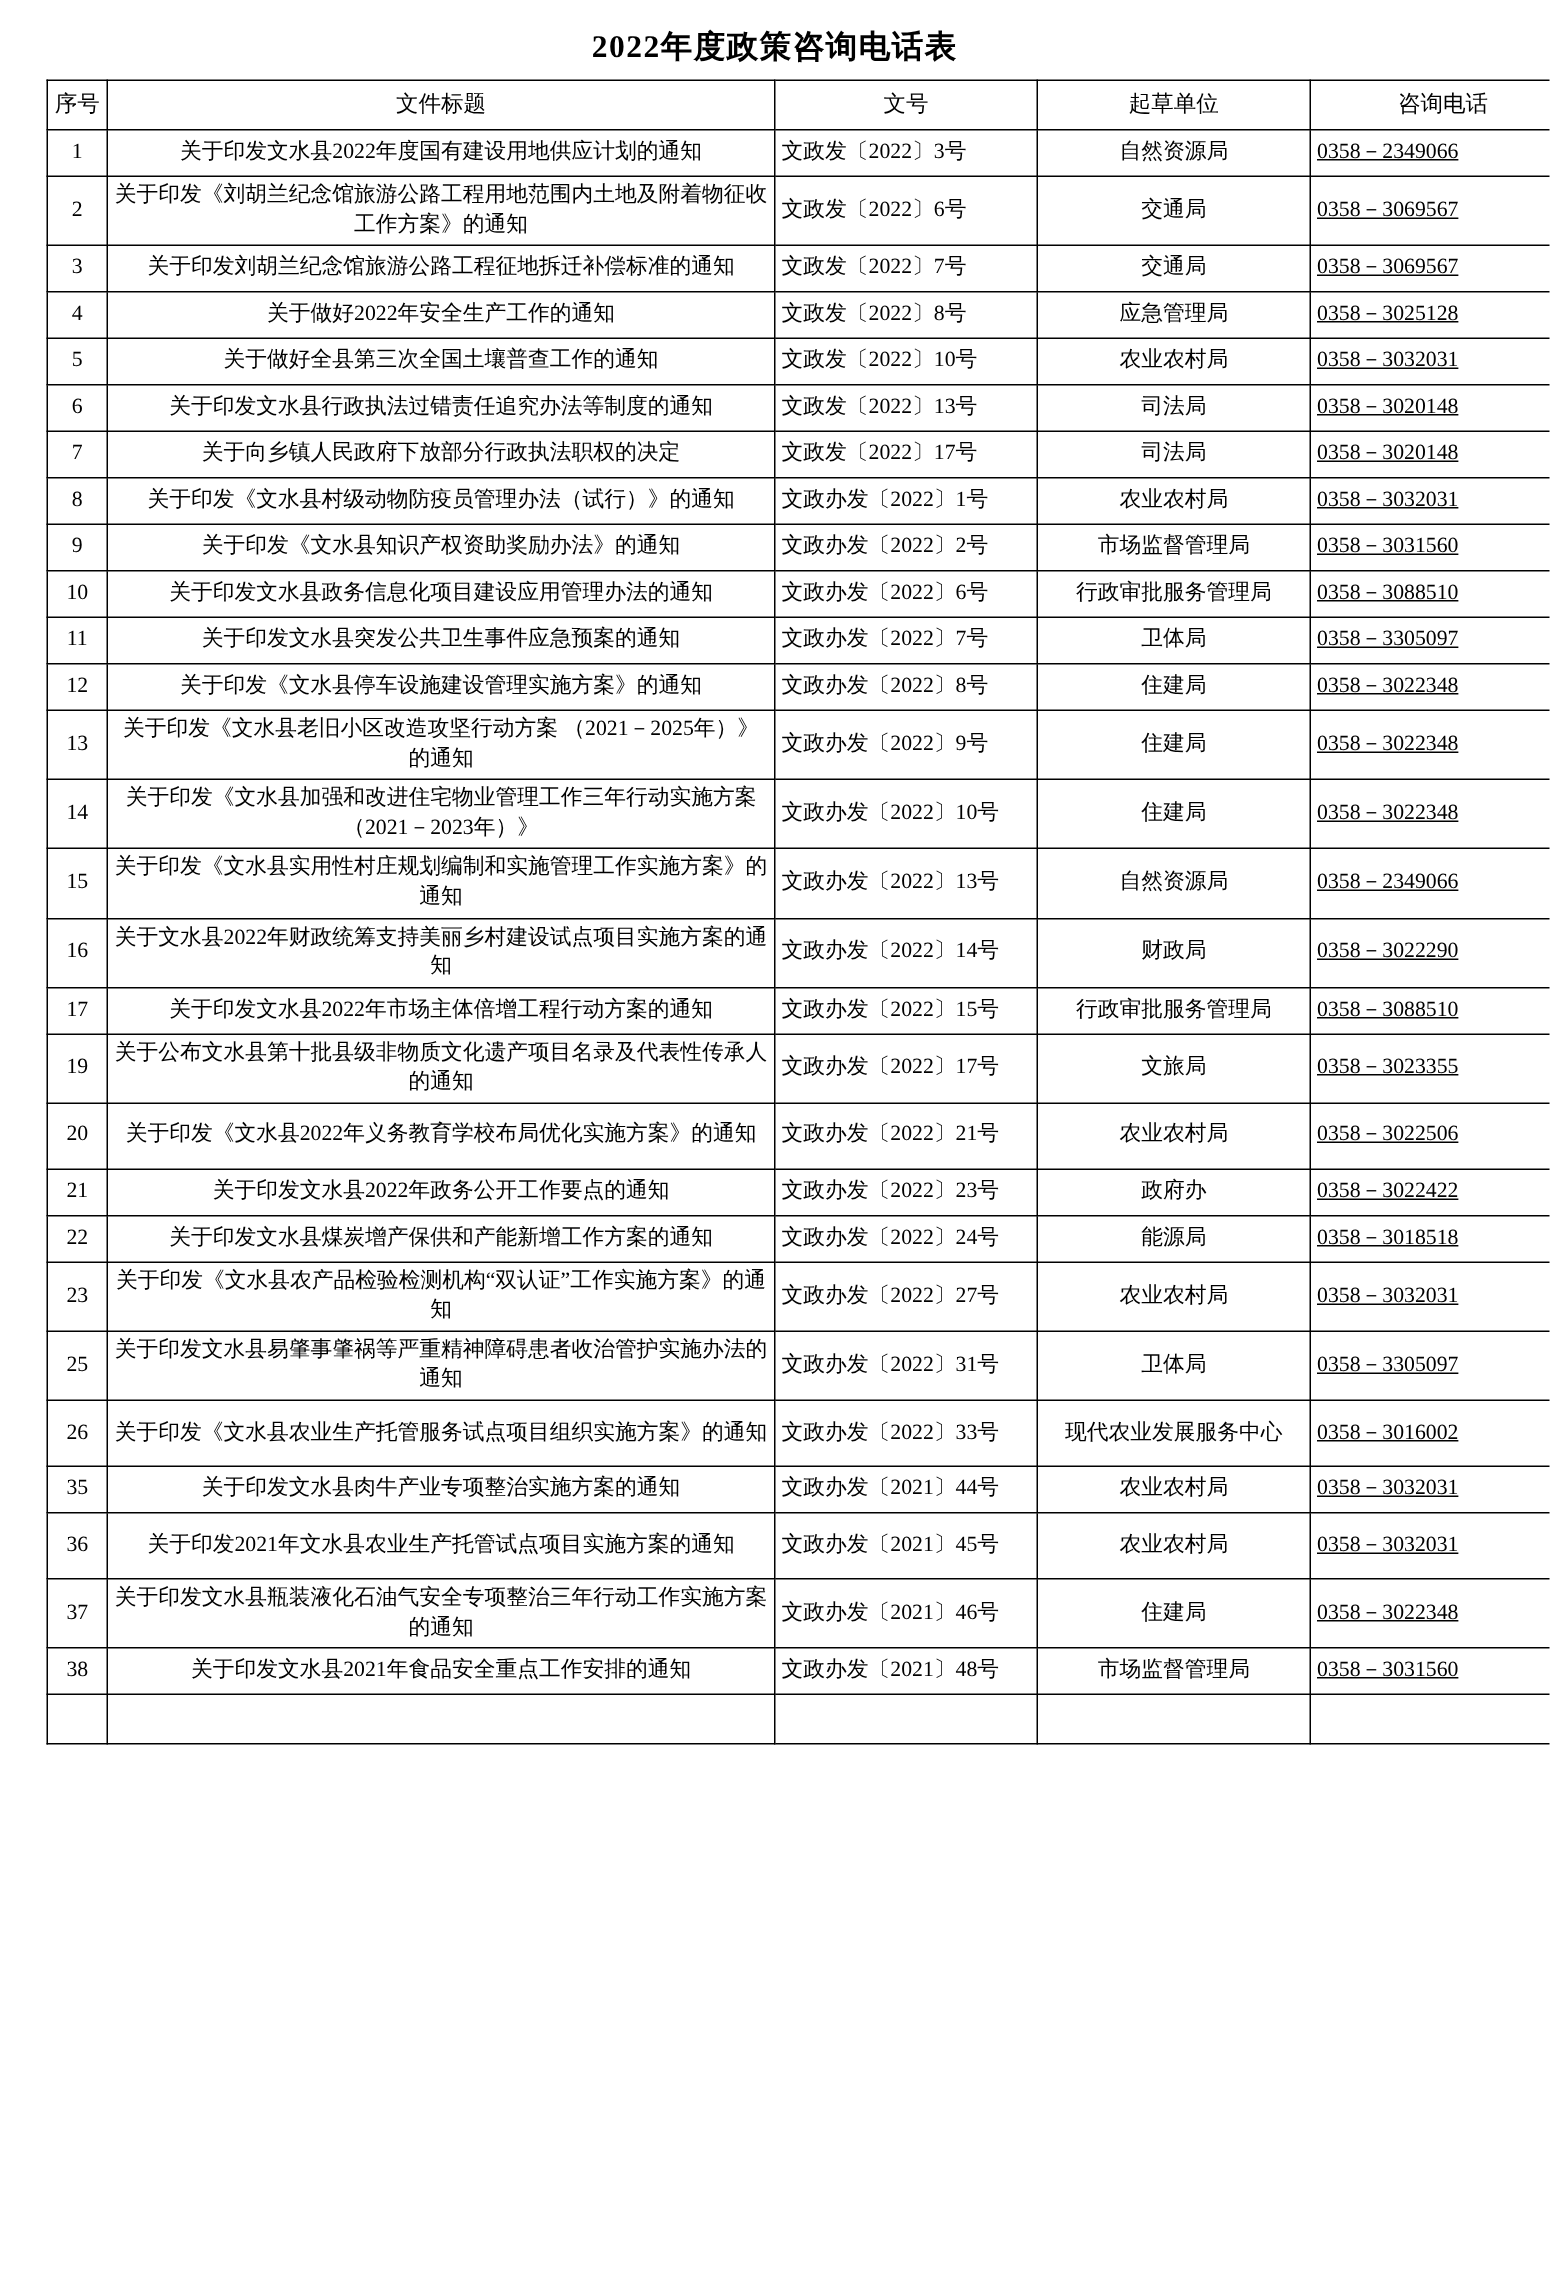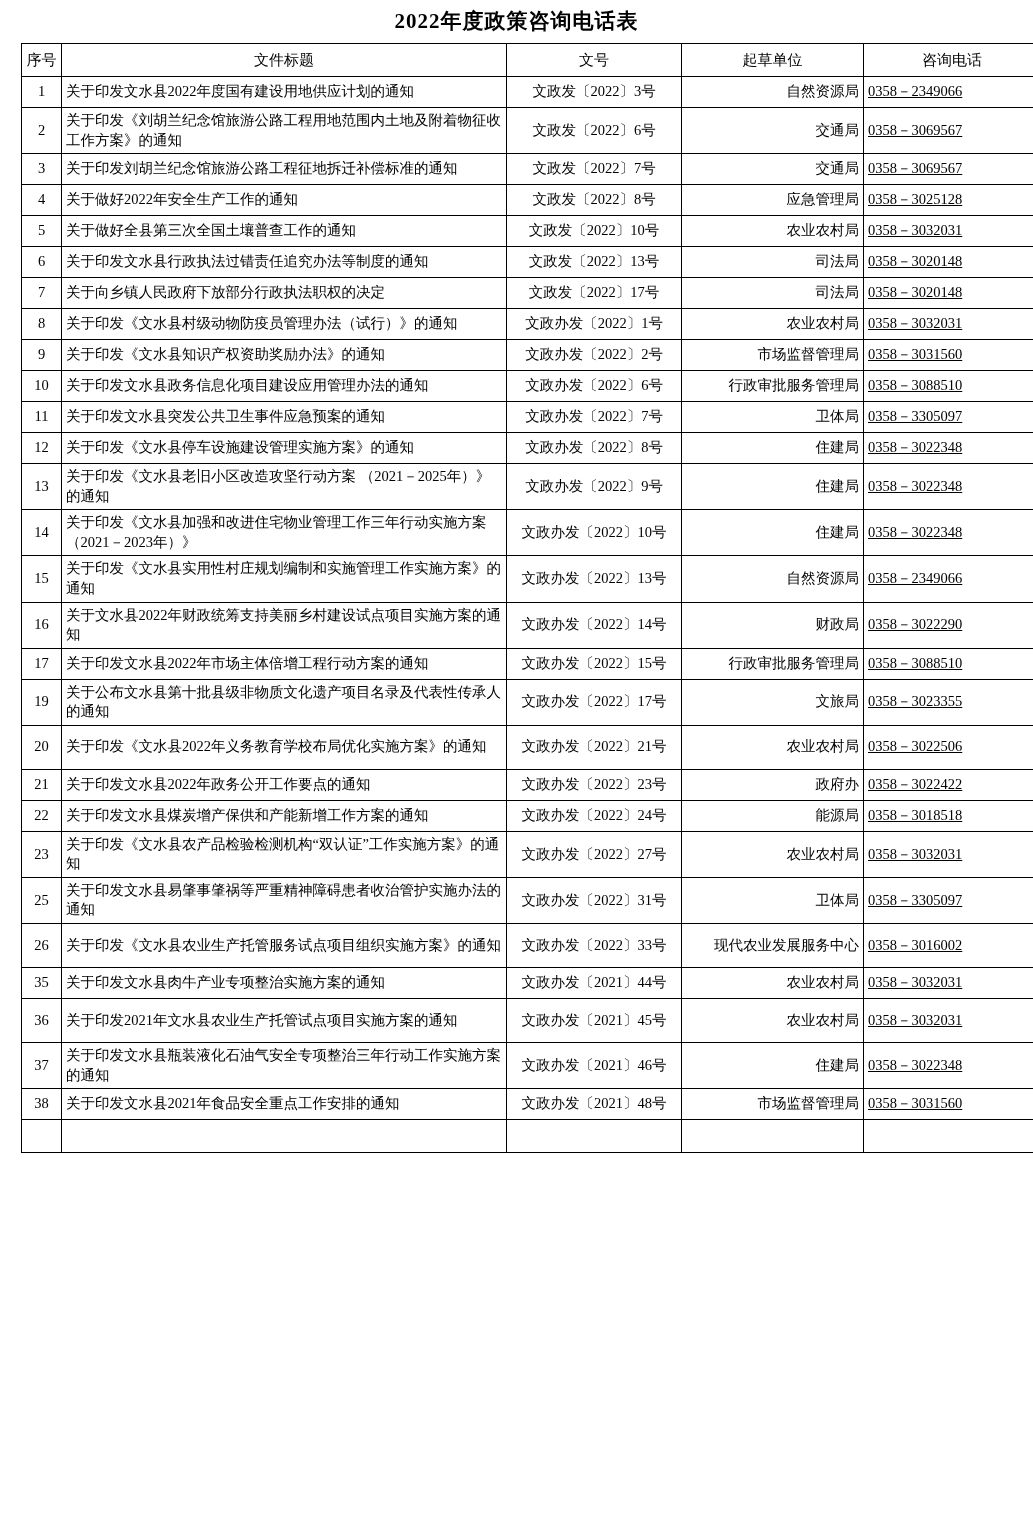--- a/index.html
+++ b/index.html
@@ -8,21 +8,21 @@
     background: #ffffff;
   }
   body {
     width: 1033px;
     font-family: "Liberation Serif", "DejaVu Serif", serif;
     color: #000000;
   }
   .page {
     width: 1033px;
     box-sizing: border-box;
-    padding: 0;
+    padding: 10px;
   }
   .doc-title {
     text-align: center;
     font-size: 21px;
     font-weight: bold;
     letter-spacing: 1px;
     padding: 7px 0 8px 0;
     font-family: "Liberation Serif", "DejaVu Serif", serif;
   }
   table.policy-table {
@@ -46,23 +46,23 @@
     font-size: 15px;
     height: 26px;
   }
   col.c-idx { width: 40px; }
   col.c-title { width: 445px; }
   col.c-docno { width: 175px; }
   col.c-dept  { width: 182px; }
   col.c-phone { width: 177px; }
 
   td.idx  { text-align: center; }
-  td.title { text-align: left; }
-  td.docno { text-align: center; }
-  td.dept  { text-align: right; }
+  td.title { text-align: center; }
+  td.docno { text-align: left; }
+  td.dept  { text-align: center; }
   td.phone { text-align: left; text-decoration: underline; }
 
   tr.row { height: 31px; }
   tr.row.tall { height: 44px; }
   .spacer-row td { border: 1px solid #000000; height: 26px; }
 </style>
 </head>
 <body>
 
 <div class="page">

